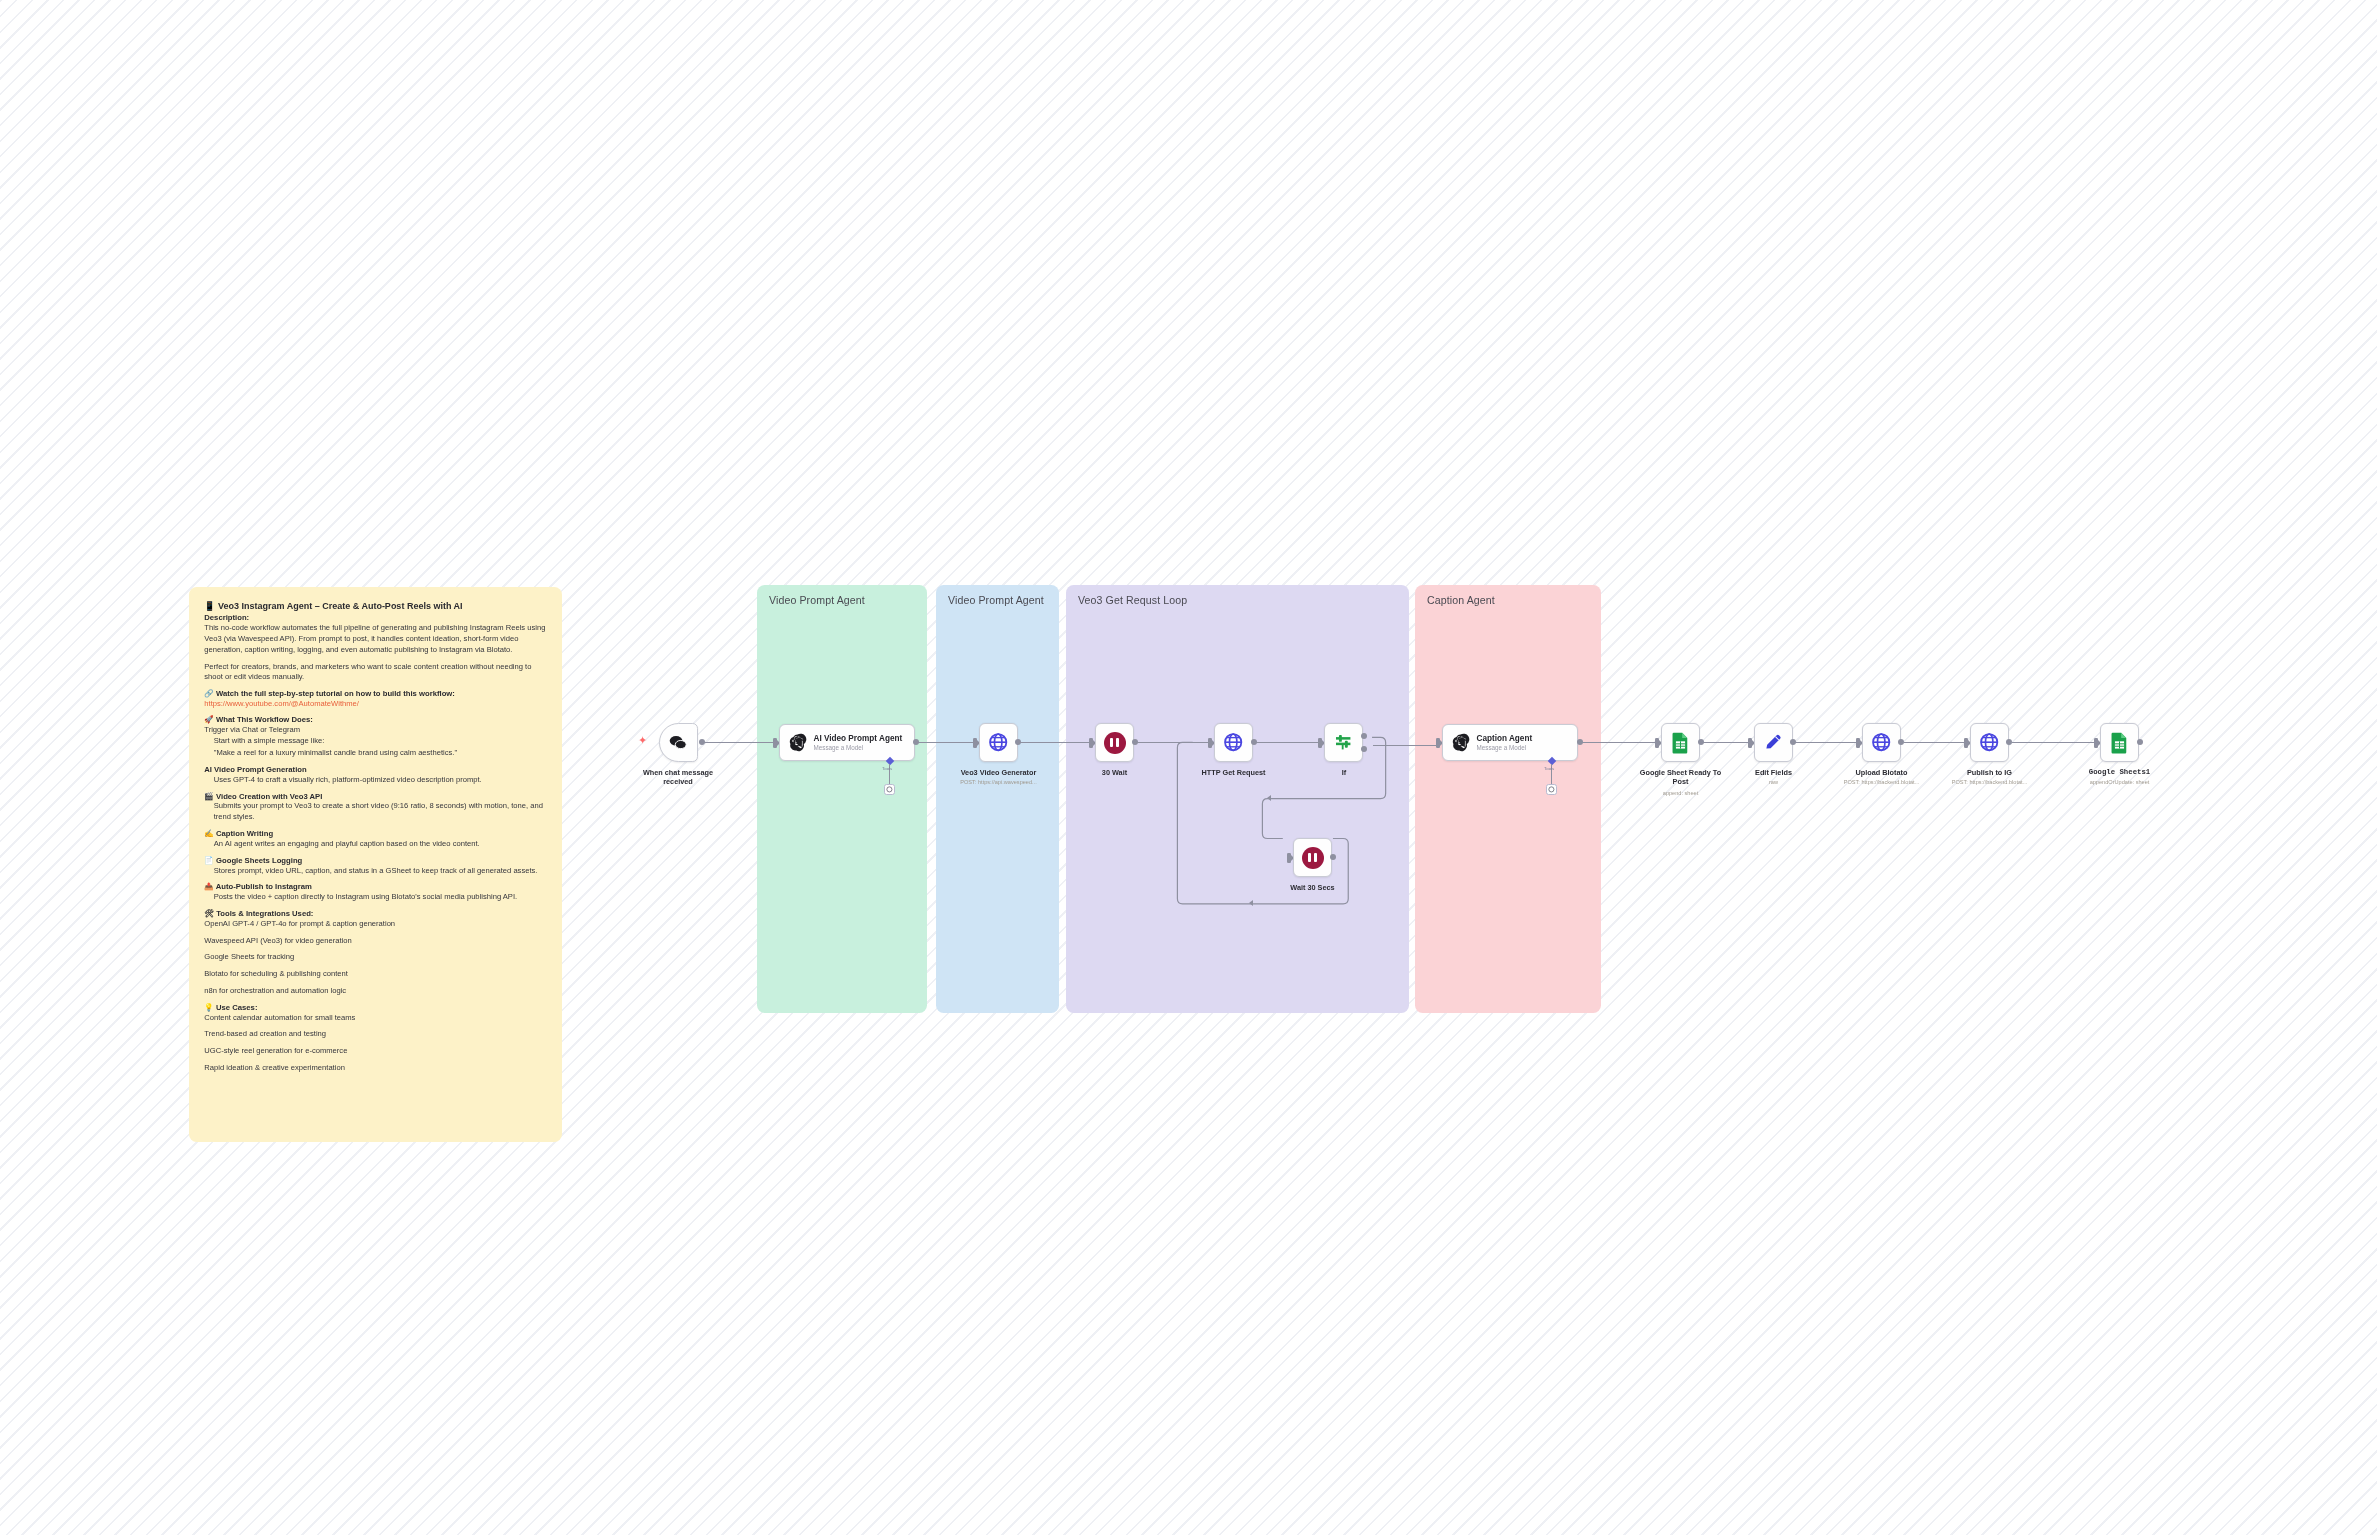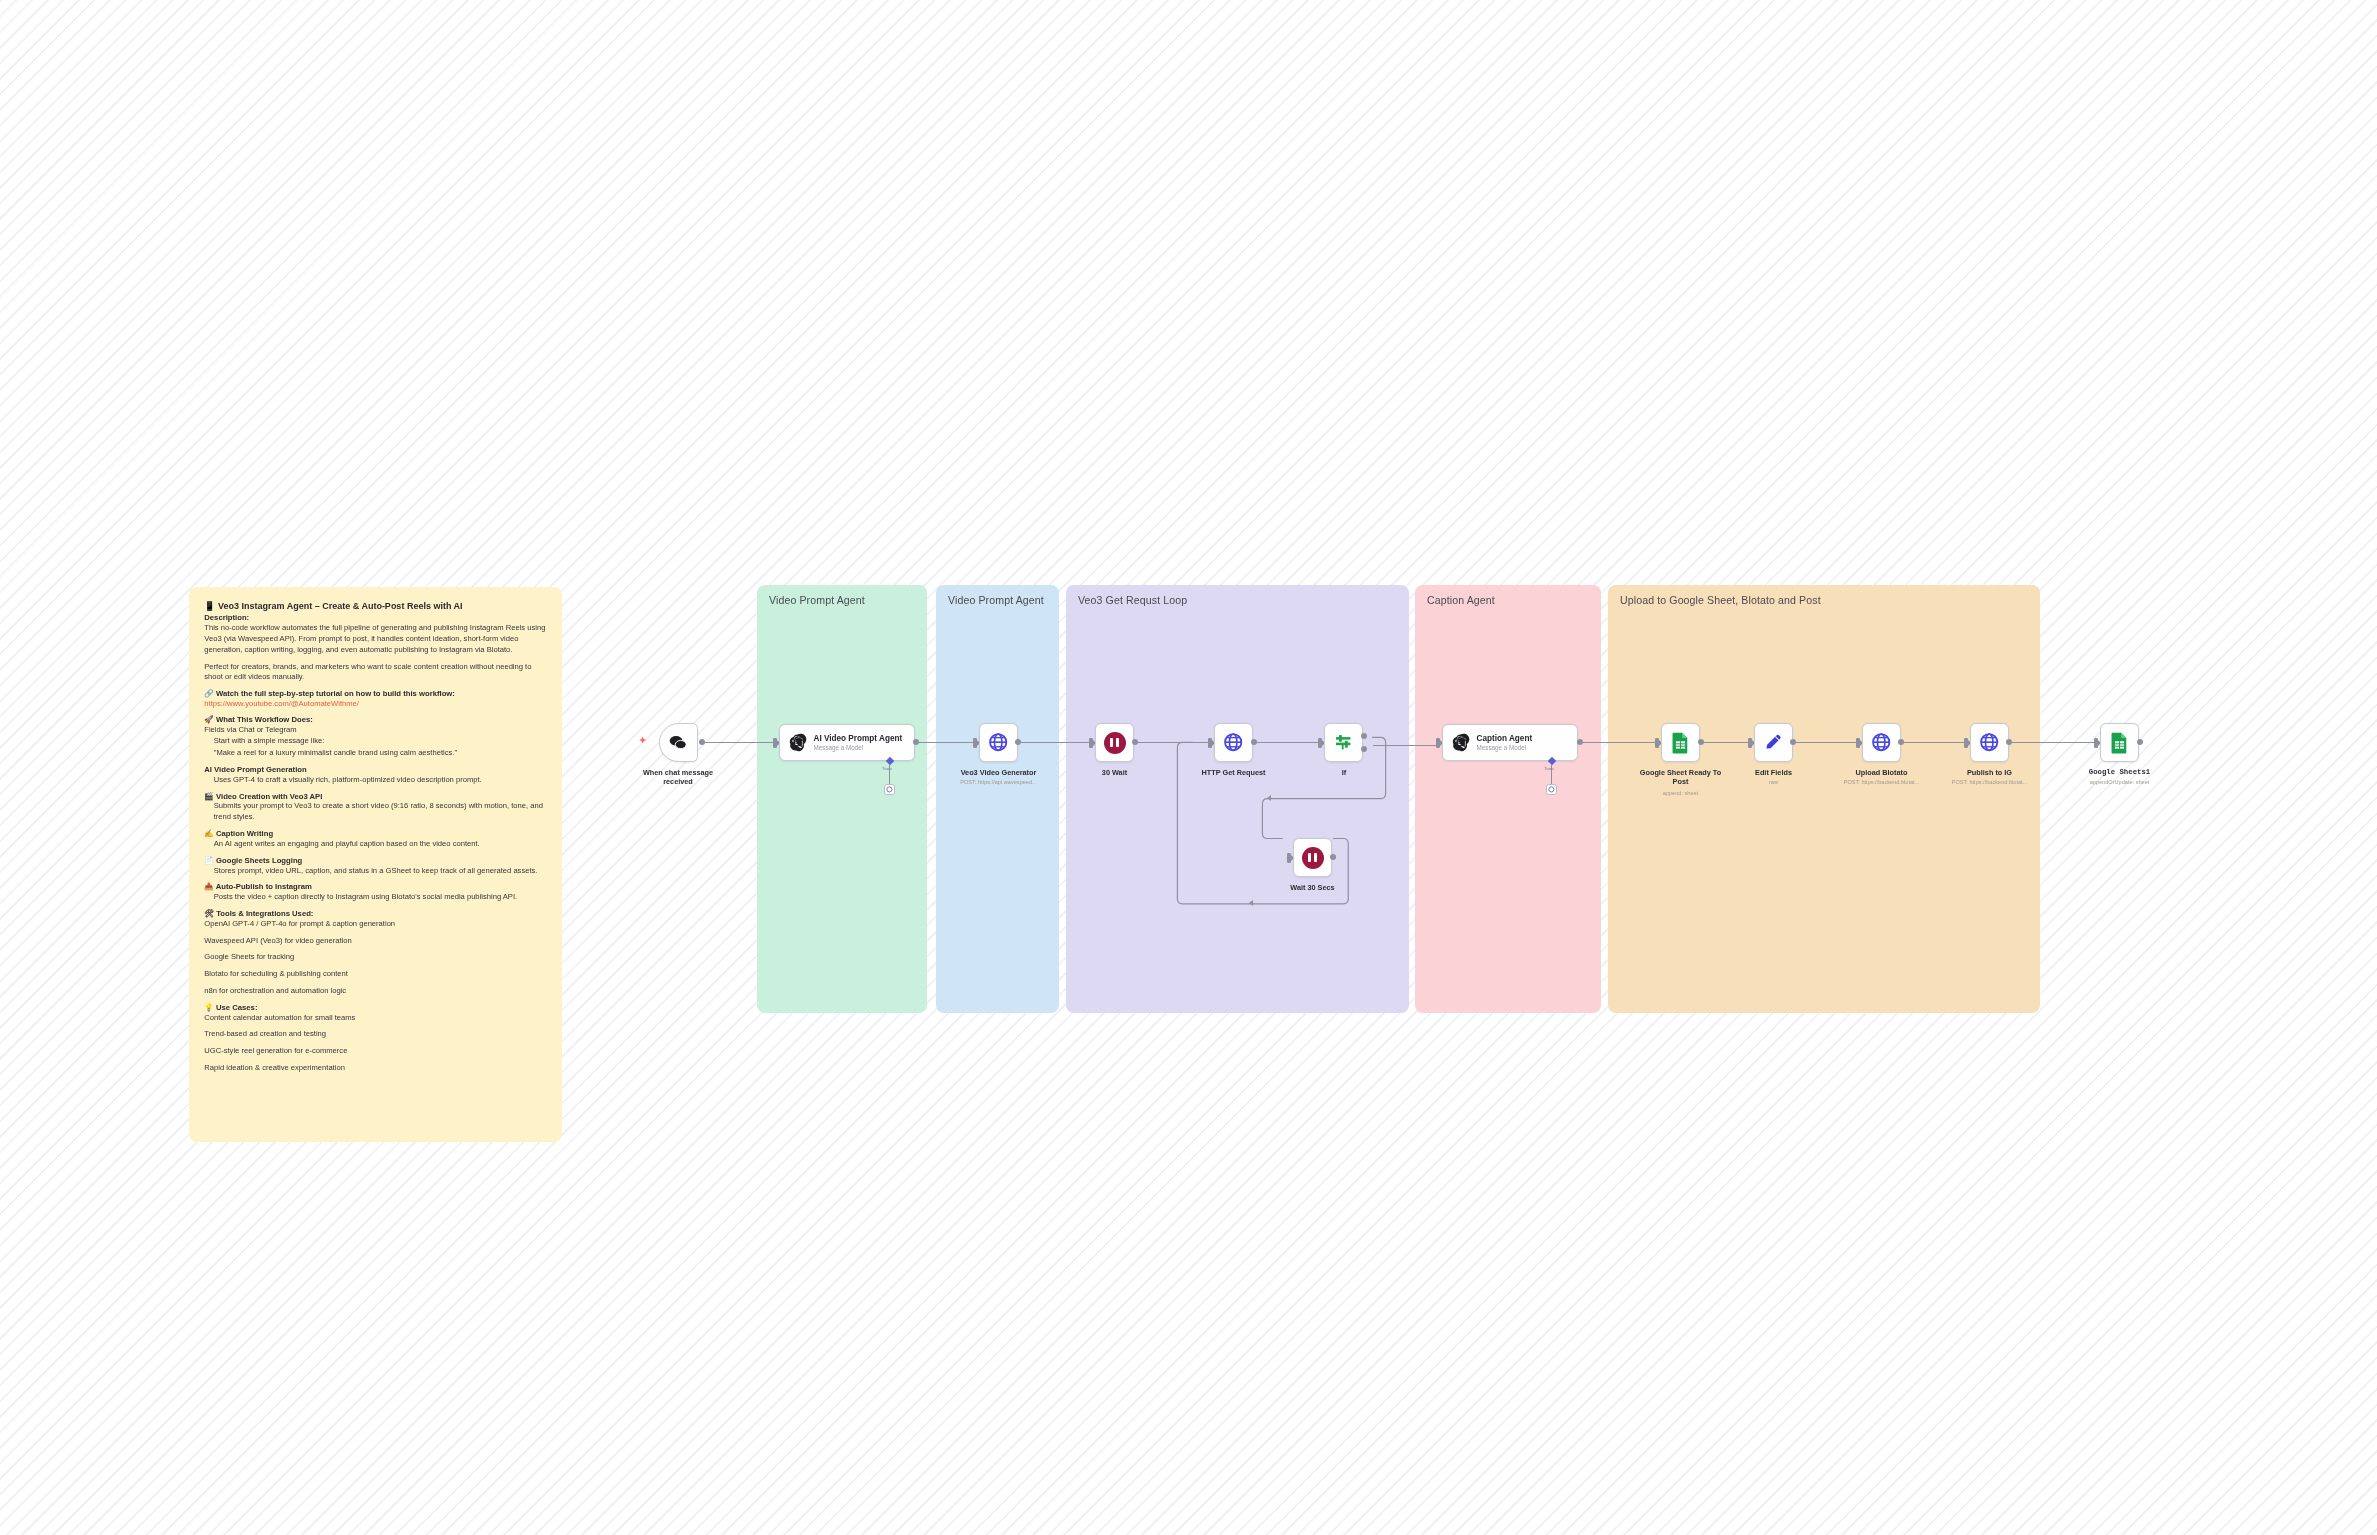--- a/index.html
+++ b/index.html
@@ -217,21 +217,21 @@
 
   <div class="note-doc" style="left:189px; top:587px; width:373px; height:555px;">
     <div class="nd-h1">📱 Veo3 Instagram Agent – Create &amp; Auto-Post Reels with AI</div>
     <div class="nd-head">Description:</div>
     <p>This no-code workflow automates the full pipeline of generating and publishing Instagram Reels using Veo3 (via Wavespeed API). From prompt to post, it handles content ideation, short-form video generation, caption writing, logging, and even automatic publishing to Instagram via Blotato.</p>
     <p>Perfect for creators, brands, and marketers who want to scale content creation without needing to shoot or edit videos manually.</p>
     <div class="nd-head">🔗 Watch the full step-by-step tutorial on how to build this workflow:</div>
     <span class="nd-link">https://www.youtube.com/@AutomateWithme/</span>
 
     <div class="nd-head">🚀 What This Workflow Does:</div>
-    <div class="nd-sub" style="margin-bottom:0.9px">Fields via Chat or Telegram</div>
+    <div class="nd-sub" style="margin-bottom:0.9px">Trigger via Chat or Telegram</div>
     <div class="nd-sub nd-indent" style="margin-bottom:0.9px">Start with a simple message like:</div>
     <div class="nd-sub nd-indent">"Make a reel for a luxury minimalist candle brand using calm aesthetics."</div>
 
     <div class="nd-head">AI Video Prompt Generation</div>
     <div class="nd-sub nd-indent">Uses GPT-4 to craft a visually rich, platform-optimized video description prompt.</div>
 
     <div class="nd-head">🎬 Video Creation with Veo3 API</div>
     <div class="nd-sub nd-indent">Submits your prompt to Veo3 to create a short video (9:16 ratio, 8 seconds) with motion, tone, and trend styles.</div>
 
     <div class="nd-head">✍️ Caption Writing</div>
@@ -261,23 +261,20 @@
     <div class="sticky-title">Video Prompt Agent</div>
   </div>
   <div class="sticky" style="left:936px; top:585px; width:123px; height:428px; background:#cfe4f5;">
     <div class="sticky-title">Video Prompt Agent</div>
   </div>
   <div class="sticky" style="left:1066px; top:585px; width:343px; height:428px; background:#ddd9f2;">
     <div class="sticky-title">Veo3 Get Requst Loop</div>
   </div>
   <div class="sticky" style="left:1415px; top:585px; width:186px; height:428px; background:#fbd3d6;">
     <div class="sticky-title">Caption Agent</div>
-  </div>
-  <div class="sticky" style="left:1608px; top:585px; width:432px; height:428px; background:#f7dfba;">
-    <div class="sticky-title">Upload to Google Sheet, Blotato and Post</div>
   </div>
 
   <div class="wire" style="left:704px; top:742px; width:71px;"></div>
   <div class="wire" style="left:918px; top:742px; width:58px;"></div>
   <div class="wire" style="left:1020px; top:742px; width:72px;"></div>
   <div class="wire" style="left:1137px; top:742px; width:75px;"></div>
   <div class="wire" style="left:1256px; top:742px; width:66px;"></div>
   <div class="wire" style="left:1373px; top:745px; width:67px;"></div>
   <div class="wire" style="left:1581px; top:742px; width:77px;"></div>
   <div class="wire" style="left:1703px; top:742px; width:49px;"></div>

